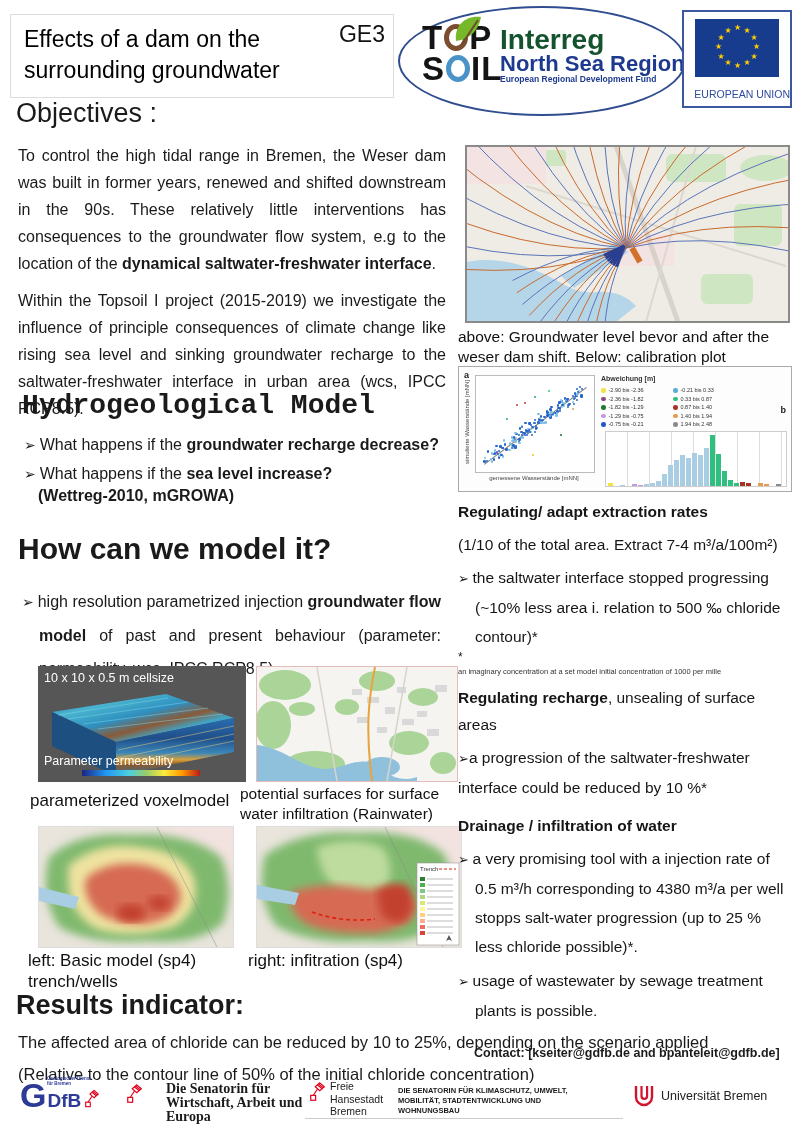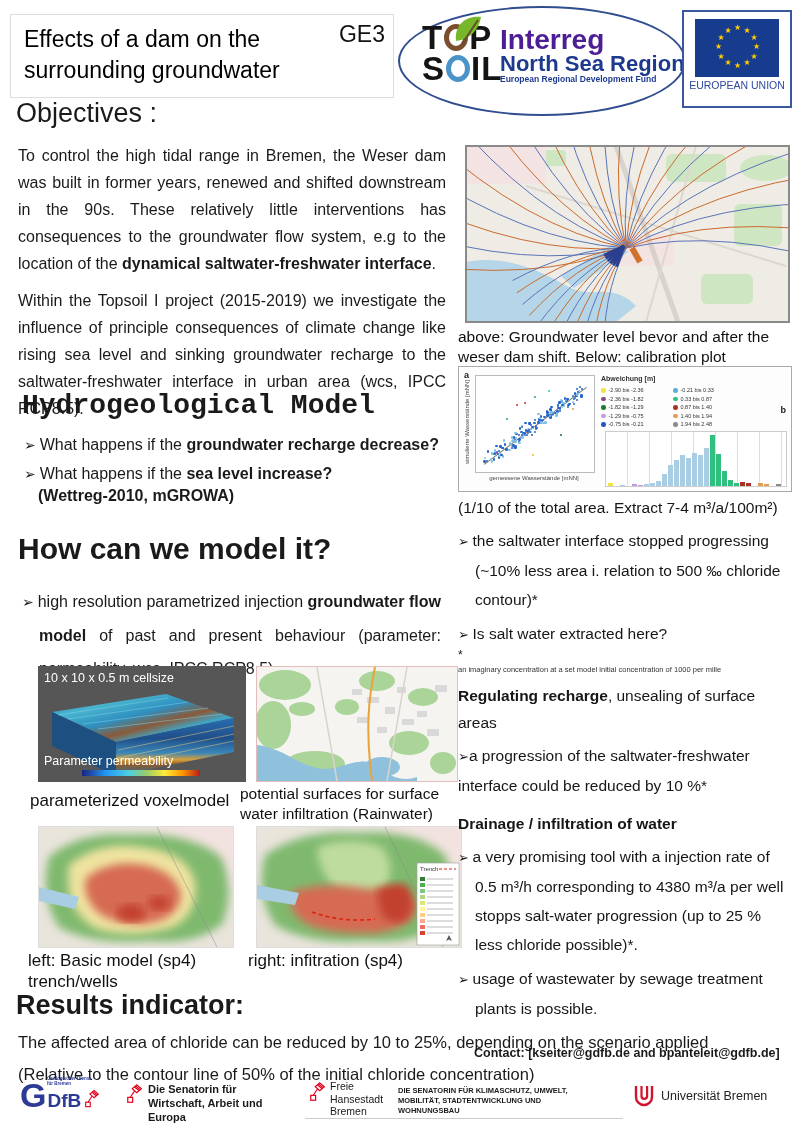--- a/index.html
+++ b/index.html
@@ -14,28 +14,28 @@
   .code-badge{position:absolute;right:8px;top:6px;font-size:23px;color:#111;}
   .topsoil-block{left:396px;top:0;width:292px;height:118px;overflow:hidden;}
   .logo-ellipse{position:absolute;left:2px;top:6px;width:284px;height:106px;border:2px solid #2f4d8f;border-radius:50%;}
   .ts-letters{position:absolute;left:26px;top:22px;}
   .ts-row{display:flex;align-items:center;font-size:33px;font-weight:700;line-height:31px;color:#141414;letter-spacing:1px;}
   .ts-ring{display:inline-block;width:24px;height:27px;border-radius:50%;box-sizing:border-box;margin:0 1px;}
   .ring-brown{border:5px solid #7a4e2e;}
   .ring-blue{border:5px solid #4a93c8;}
   .ts-leaf{position:absolute;left:31px;top:-8px;}
   .interreg{position:absolute;left:104px;top:26px;}
-  .interreg-word{font-size:28px;font-weight:700;color:#4c1d95;line-height:28px;}
+  .interreg-word{font-size:28px;font-weight:700;color:#14532d;line-height:28px;}
   .interreg-region{font-size:22px;font-weight:700;color:#1d3a8e;line-height:20px;}
   .interreg-fund{font-size:8.5px;font-weight:700;color:#1d3a8e;line-height:11px;}
   .eu-block{left:682px;top:10px;width:110px;height:98px;background:#fff;border:2px solid #3a57a0;box-sizing:border-box;}
   .eu-flag{position:absolute;left:11px;top:7px;width:84px;height:58px;background:#173c8d;}
   .eu-stars{position:absolute;inset:0;}
   .eu-star{position:absolute;color:#ffcc00;font-size:8px;line-height:8px;}
-  .eu-label{position:absolute;left:0;right:0;bottom:15px;text-align:center;font-size:10.5px;color:#2e4a9e;}
+  .eu-label{position:absolute;left:0;right:0;bottom:6px;text-align:right;font-size:10.5px;color:#2e4a9e;}
 
   
   .h-obj{left:16px;top:98px;font-size:27px;font-weight:400;}
   .obj-p1{left:18px;top:142px;width:428px;font-size:16px;line-height:27px;text-align:justify;}
   .obj-p2{left:18px;top:287px;width:428px;font-size:16px;line-height:27px;text-align:justify;}
   .h-hydro{left:22px;top:390px;font-size:28px;font-weight:700;font-family:Liberation Mono, monospace;}
   .lb{position:absolute;left:24px;font-size:16px;}
   .lb::before{content:"➢ ";font-size:14px;}
   .hydro-note{left:38px;top:487px;font-size:16px;font-weight:700;}
   .h-model{left:18px;top:532px;font-size:30px;font-weight:700;}
@@ -94,21 +94,21 @@
   .h-results{left:16px;top:990px;font-size:27px;font-weight:700;}
   .results-text{left:18px;top:1026px;width:756px;font-size:16.5px;line-height:32px;}
   .contact{left:474px;top:1046px;font-size:12.5px;font-weight:700;}
   .footer{left:0;top:1078px;width:795px;height:46px;}
   .f-item{position:absolute;display:flex;align-items:flex-start;}
   .gdfb{left:20px;top:2px;align-items:flex-end;}
   .gdfb-g{font-size:34px;font-weight:800;color:#2d3a96;line-height:30px;}
   .gdfb-dfb{font-size:19px;font-weight:700;color:#2d3a96;line-height:19px;margin-left:1px;}
   .gdfb-small{position:absolute;left:27px;top:-4px;width:50px;font-size:4.5px;line-height:5px;font-weight:700;color:#2d3a96;}
   .sen1{left:127px;top:4px;}
-  .sen1-text{font-size:11px;font-weight:700;width:140px;line-height:14px;margin-left:6px;}
+  .sen1-text{font-size:14px;font-weight:700;width:140px;line-height:14px;margin-left:24px;font-family:Liberation Serif, serif;}
   .hanse{left:310px;top:2px;}
   .hanse-text{font-size:10.5px;line-height:12.5px;margin-left:5px;width:62px;}
   .sen2{left:398px;top:8px;font-size:7.5px;font-weight:700;width:200px;line-height:10px;}
   .uni{left:632px;top:6px;align-items:center;}
   .uni-text{font-size:12.5px;color:#222;margin-left:5px;}
   .f-line{position:absolute;left:305px;top:40px;width:318px;height:1px;background:#ccc;}
   strong{font-weight:700;}
 </style>
 </head>
 <body>
@@ -634,23 +634,23 @@
         <div class="hist-bar" style="background: transparent; height: 0%;"></div>
         <div class="hist-bar" style="background: rgb(229, 155, 80); height: 5%;"></div>
         <div class="hist-bar" style="background: rgb(229, 155, 80); height: 4%;"></div>
         <div class="hist-bar" style="background: transparent; height: 0%;"></div>
         <div class="hist-bar" style="background: rgb(138, 138, 138); height: 3%;"></div>
       </div>
   </div>
 </div>
 
 <div class="abs rcol">
+  <p class="r-sub">Regulating/ adapt extraction rates</p>
   <p class="r-note">(1/10 of the total area. Extract 7-4 m³/a/100m²)</p>
   <p class="rb">the saltwater interface stopped progressing (~10% less area i. relation to 500 ‰ chloride contour)*</p>
-  <p class="rb">Is salt water extracted here?</p>
   <p class="r-foot"><span class="star">*</span><br><span class="tiny">an imaginary concentration at a set model initial concentration of 1000 per mille</span></p>
   <p class="r-note"><strong>Regulating recharge</strong><span>, unsealing of surface areas</span></p>
   <p class="rb flush">a progression of the saltwater-freshwater interface could be reduced by 10 %*</p>
   <p class="r-sub">Drainage / infiltration of water</p>
   <p class="rb">a very promising tool with a injection rate of 0.5 m³/h corresponding to 4380 m³/a per well stopps salt-water progression (up to 25 % less chloride possible)*.</p>
   <p class="rb">usage of wastewater by sewage treatment plants is possible.</p>
 </div>
 
 <h2 class="abs h-results">Results indicator:</h2>
 <p class="abs results-text">The affected area of chloride can be reduced by 10 to 25%, depending on the scenario applied (Relative to the contour line of 50% of the initial chloride concentration)</p>

